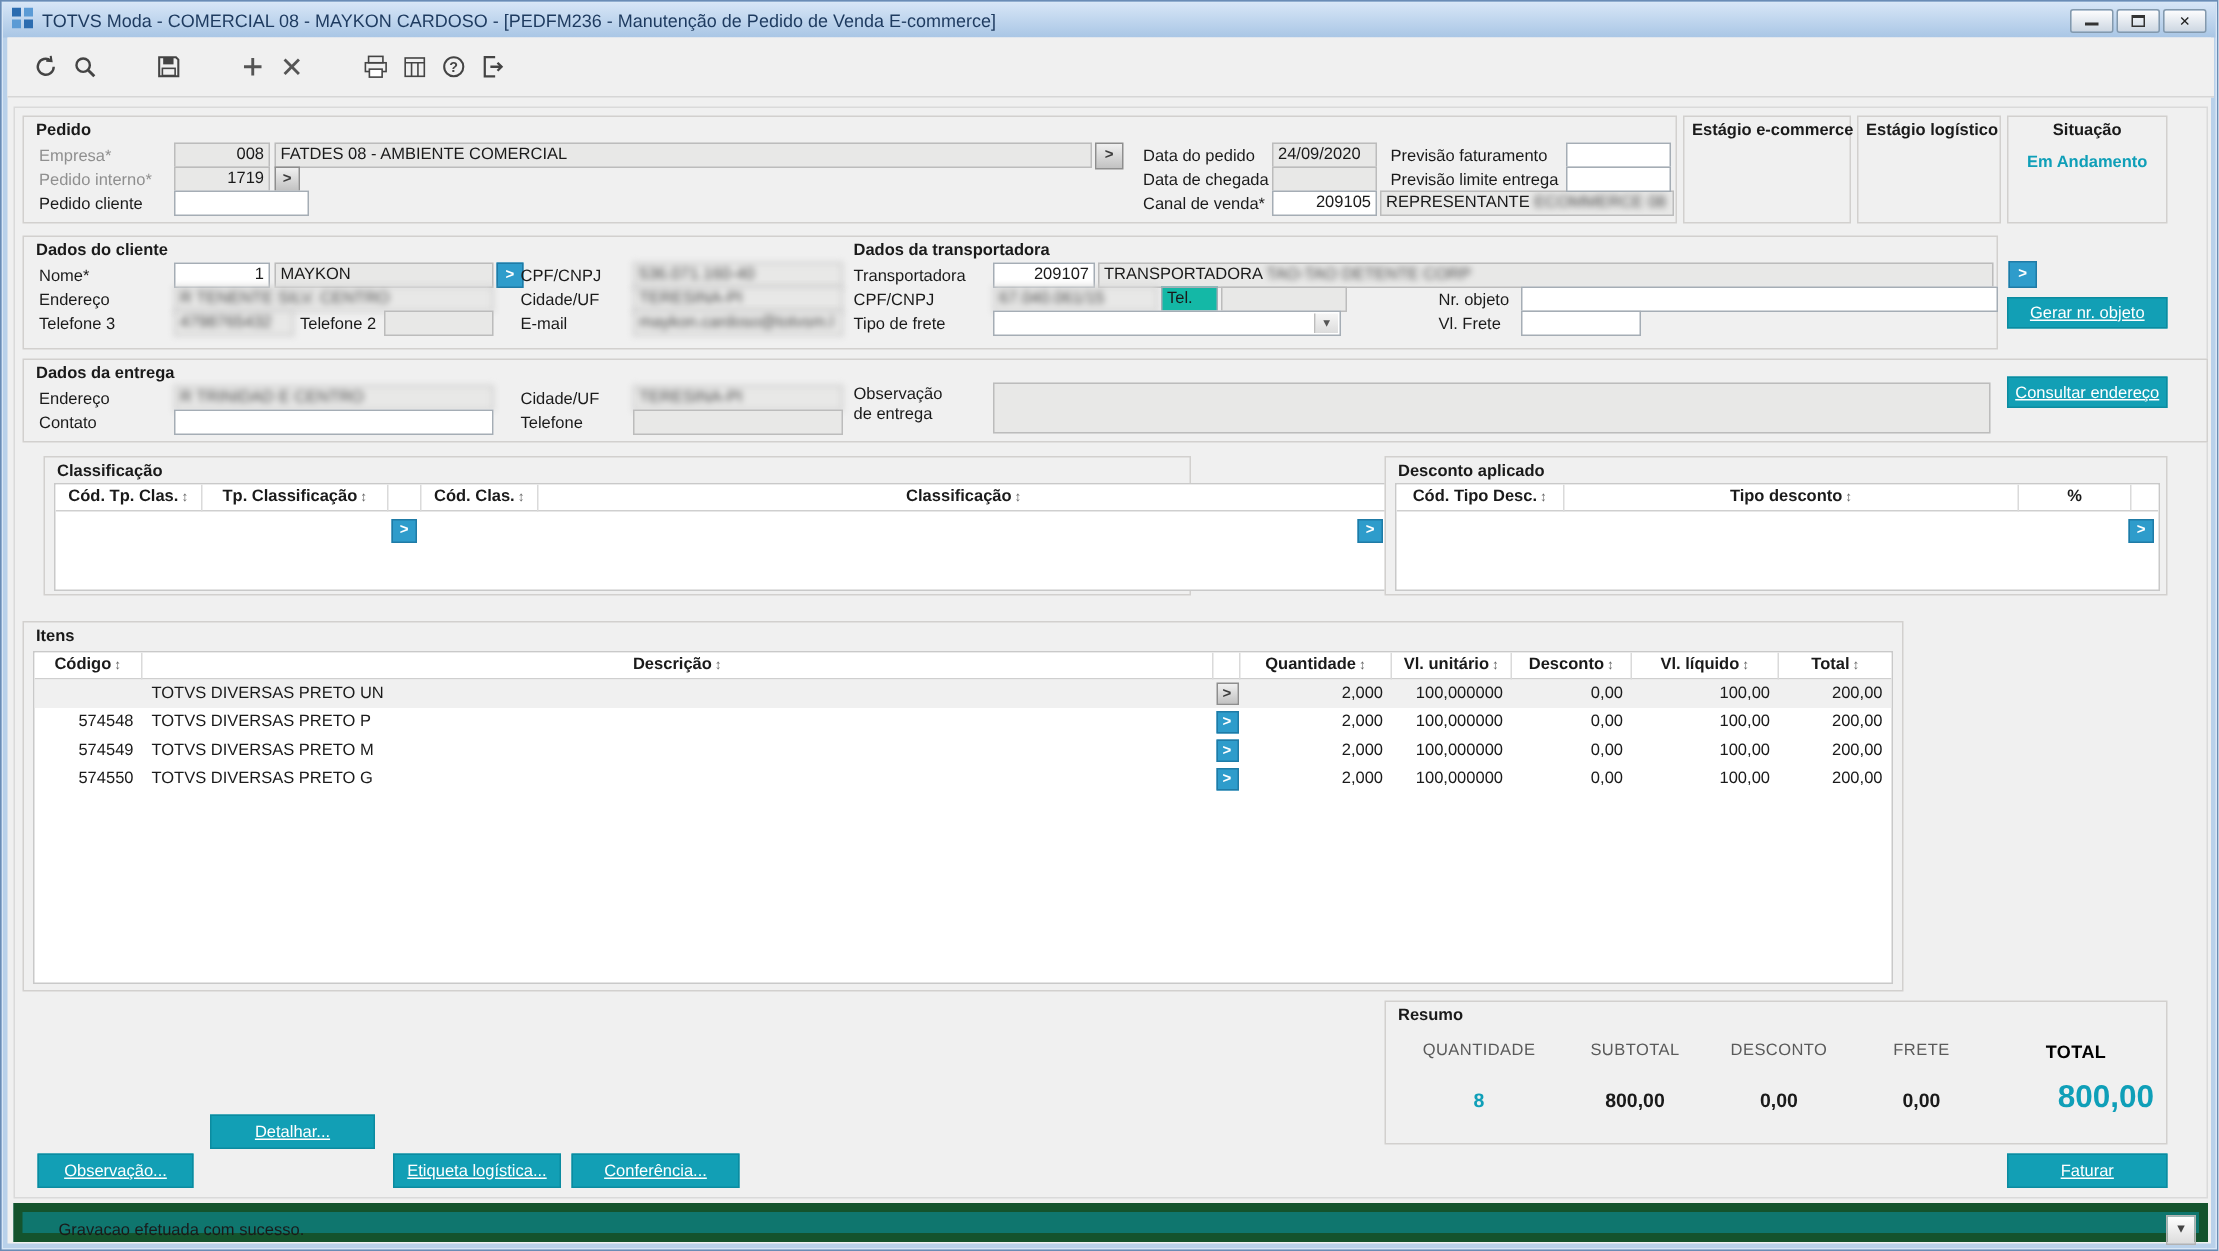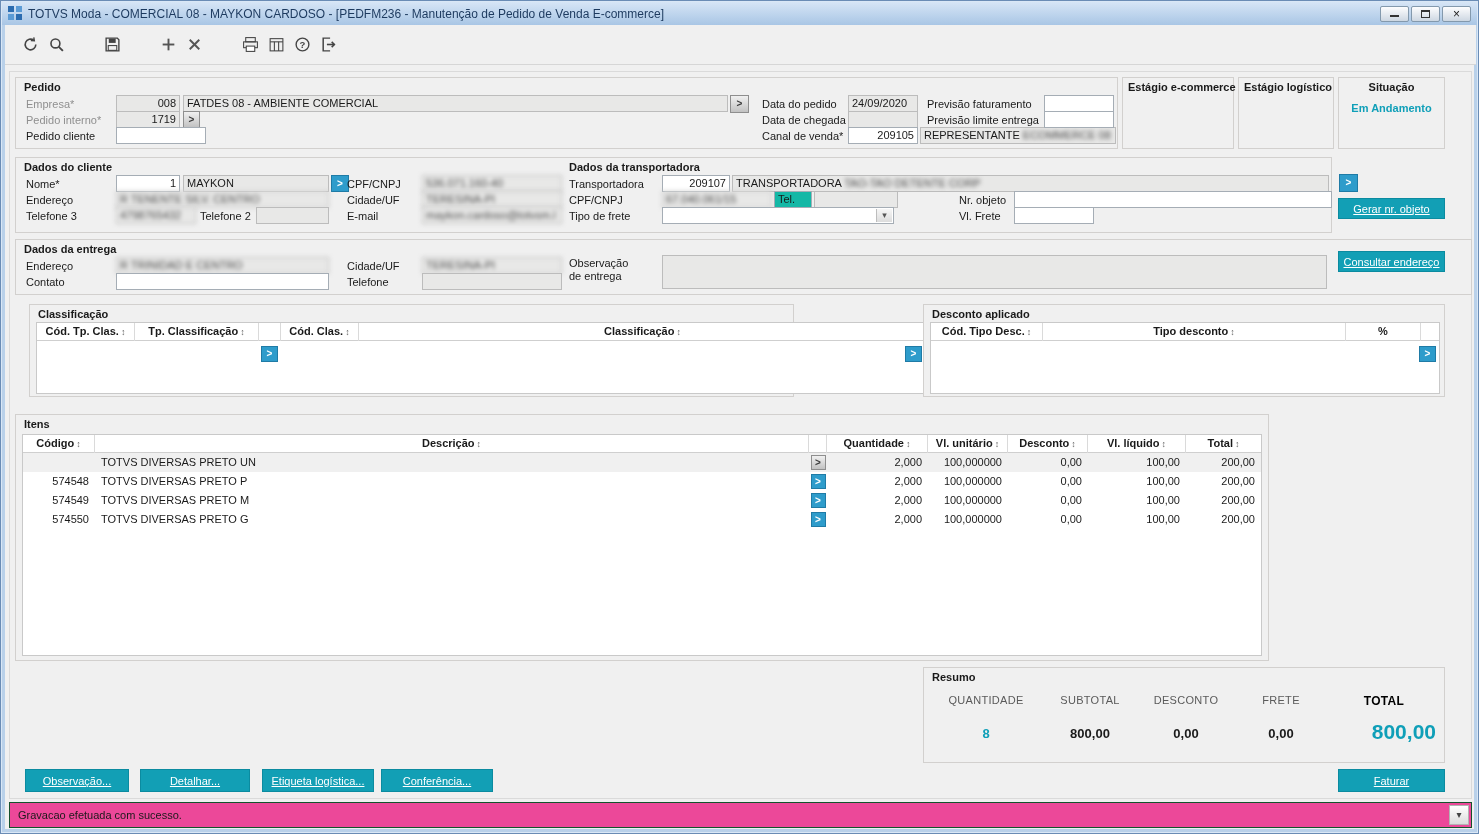--- a/index.html
+++ b/index.html
@@ -74,22 +74,22 @@
   .rl.tot{color:#000;font-weight:bold;font-size:12px}
   .rv{margin-top:18px;text-align:center;font-weight:bold;font-size:13px}
   .rv.big{font-size:21px;text-align:right;padding-right:2px;margin-top:12px}
 
   
   .imgbox{position:absolute;left:13px;top:48px;width:146px;height:172px;background:#c8c8c6;
     display:flex;align-items:center;justify-content:center;overflow:hidden}
   .imgbox svg{filter:blur(1.5px)}
 
   
-  .statusbar{position:absolute;left:8px;top:801px;width:1463px;height:26px;border:1px solid #14532d;
-    background:#ec4899;line-height:24px;padding-left:8px}
+  .statusbar{position:absolute;left:8px;top:801px;width:1463px;height:26px;border:6px solid #14532d;
+    background:#0f766e;line-height:24px;padding-left:24px}
   .sb-combo{position:absolute;right:2px;top:2px;width:20px;height:20px;border:1px solid #b3b3b3;
     background:linear-gradient(#fff,#dcdcdc);text-align:center;line-height:18px;color:#444;font-size:10px;cursor:pointer}
 </style>
 </head>
 <body>
 
 <div class="window">
 
   <div class="titlebar">
     <span>
@@ -388,21 +388,21 @@
       <div class="rl tot">TOTAL</div>
       <div class="rv accent">8</div>
       <div class="rv">800,00</div>
       <div class="rv">0,00</div>
       <div class="rv">0,00</div>
       <div class="rv big accent">800,00</div>
     </div>
   </div>
 
   <div class="tbtn" style="left:24px;top:768px;width:104px;height:23px">Observação...</div>
-  <div class="tbtn" style="left:139px;top:768px;width:110px;height:23px">Detalhar...</div>
+  <div class="tbtn" style="left:139px;top:742px;width:110px;height:23px">Detalhar...</div>
   <div class="tbtn" style="left:261px;top:768px;width:112px;height:23px">Etiqueta logística...</div>
   <div class="tbtn" style="left:380px;top:768px;width:112px;height:23px">Conferência...</div>
   <div class="tbtn" style="left:1337px;top:768px;width:107px;height:23px">Faturar</div>
 
   <div class="statusbar">
     <span>Gravacao efetuada com sucesso.</span>
     <span class="sb-combo"><span>▾</span></span>
   </div>
 
 </div>

